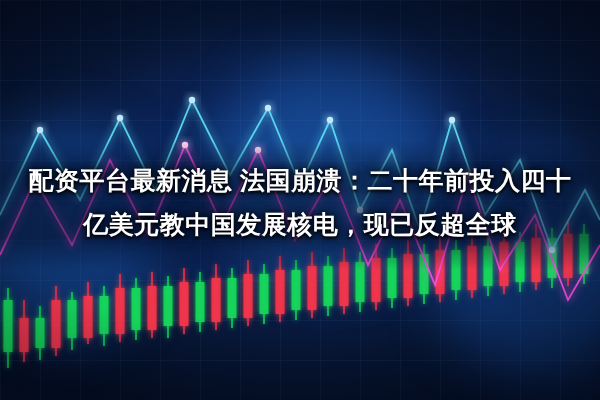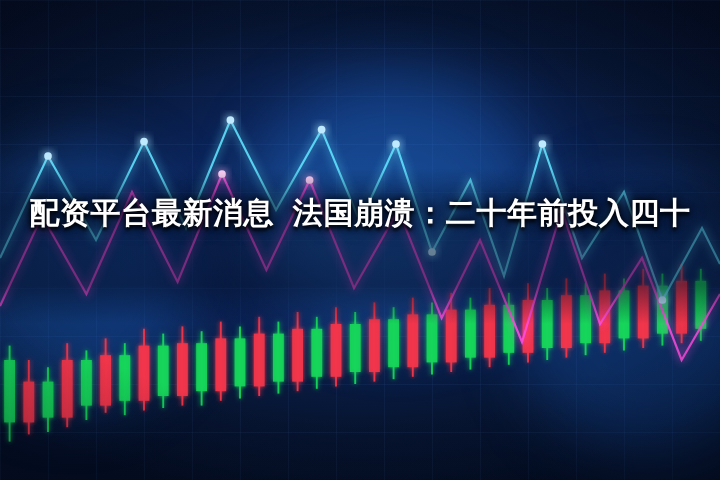--- a/index.html
+++ b/index.html
@@ -6,21 +6,21 @@
     margin: 0;
     padding: 0;
     background: #000;
   }
   #stage {
     position: relative;
     width: 600px;
     height: 400px;
     overflow: hidden;
     background: #4d7c0f;
-    font-family: Liberation Mono, monospace;
+    font-family: Liberation Sans, sans-serif;
   }
   
   #bg-base {
     position: absolute;
     inset: 0;
     background:
       radial-gradient(ellipse 70% 60% at 50% 45%, #123a78 0%, #0b2357 38%, #071634 70%, #040d22 100%);
   }
   #bg-vignette {
     position: absolute;
@@ -200,15 +200,16 @@
       <circle cx="468" cy="175" r="3.2" fill="#ffd1f6" filter="url(#softer)"></circle>
       <circle cx="360" cy="210" r="3.2" fill="#bfe9ff" filter="url(#softer)"></circle>
       <circle cx="552" cy="250" r="3.2" fill="#bfe9ff" filter="url(#softer)"></circle>
     </svg>
 
   <div id="bg-vignette"></div>
   <div id="scrim"></div>
 
   <div id="headline">
     <span class="line">配资平台最新消息 法国崩溃：二十年前投入四十</span>
+    <span class="line">亿美元教中国发展核电，现已反超全球</span>
   </div>
 
 </div>
 
 </body></html>

